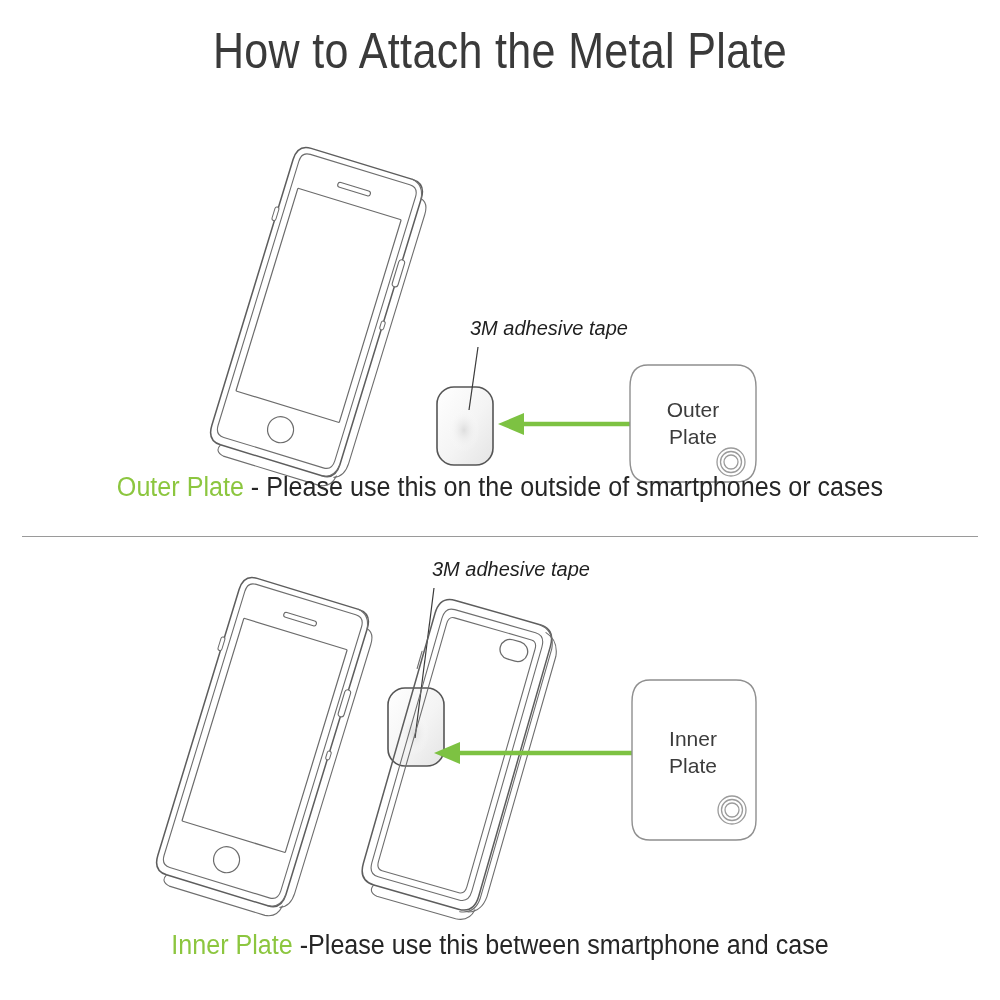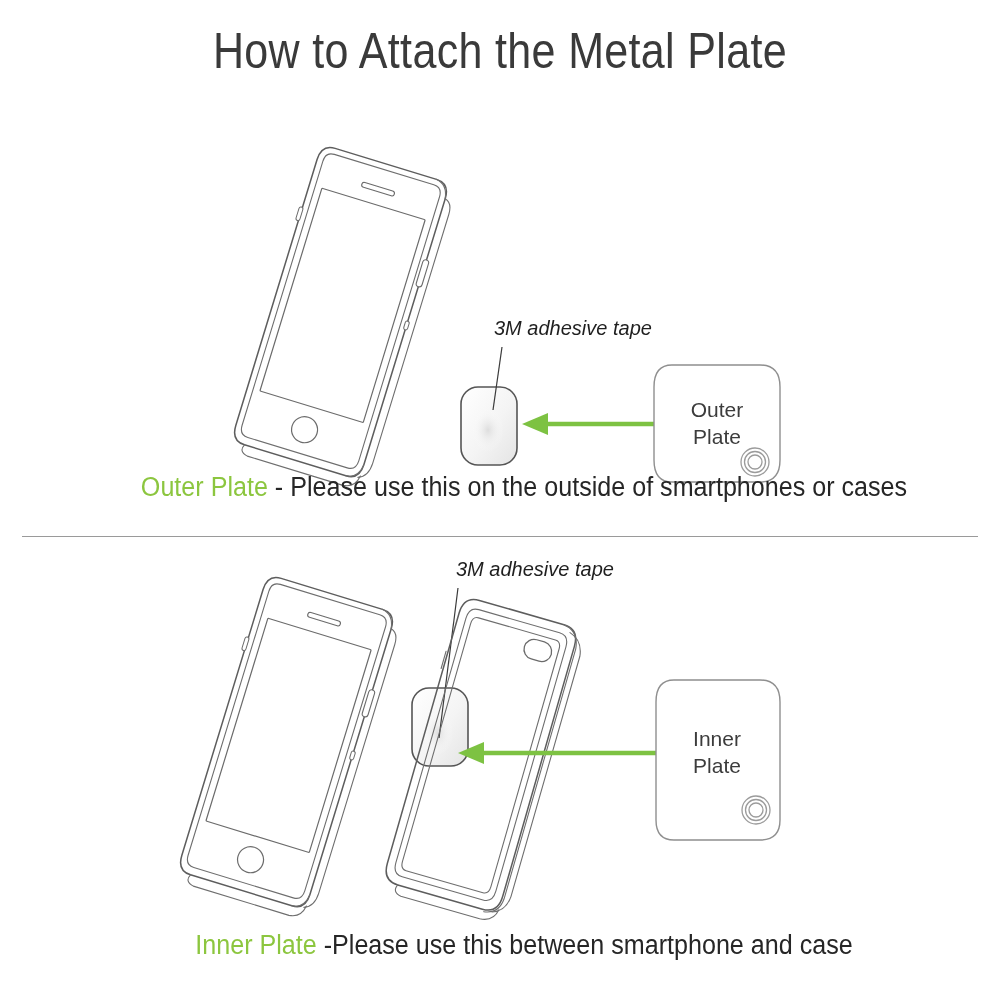--- a/index.html
+++ b/index.html
@@ -30,21 +30,20 @@
     transform: scaleX(0.86);
     transform-origin: center top;
     white-space: nowrap;
   }
 
   
   .section {
     position: absolute;
     left: 0;
     width: 920px;
-    margin-left: 24px;
   }
   #section-outer { top: 110px; height: 420px; }
   #section-inner { top: 548px; height: 420px; }
 
   .illustration {
     position: absolute;
     left: 0;
     top: 0;
     width: 1000px;
   }

